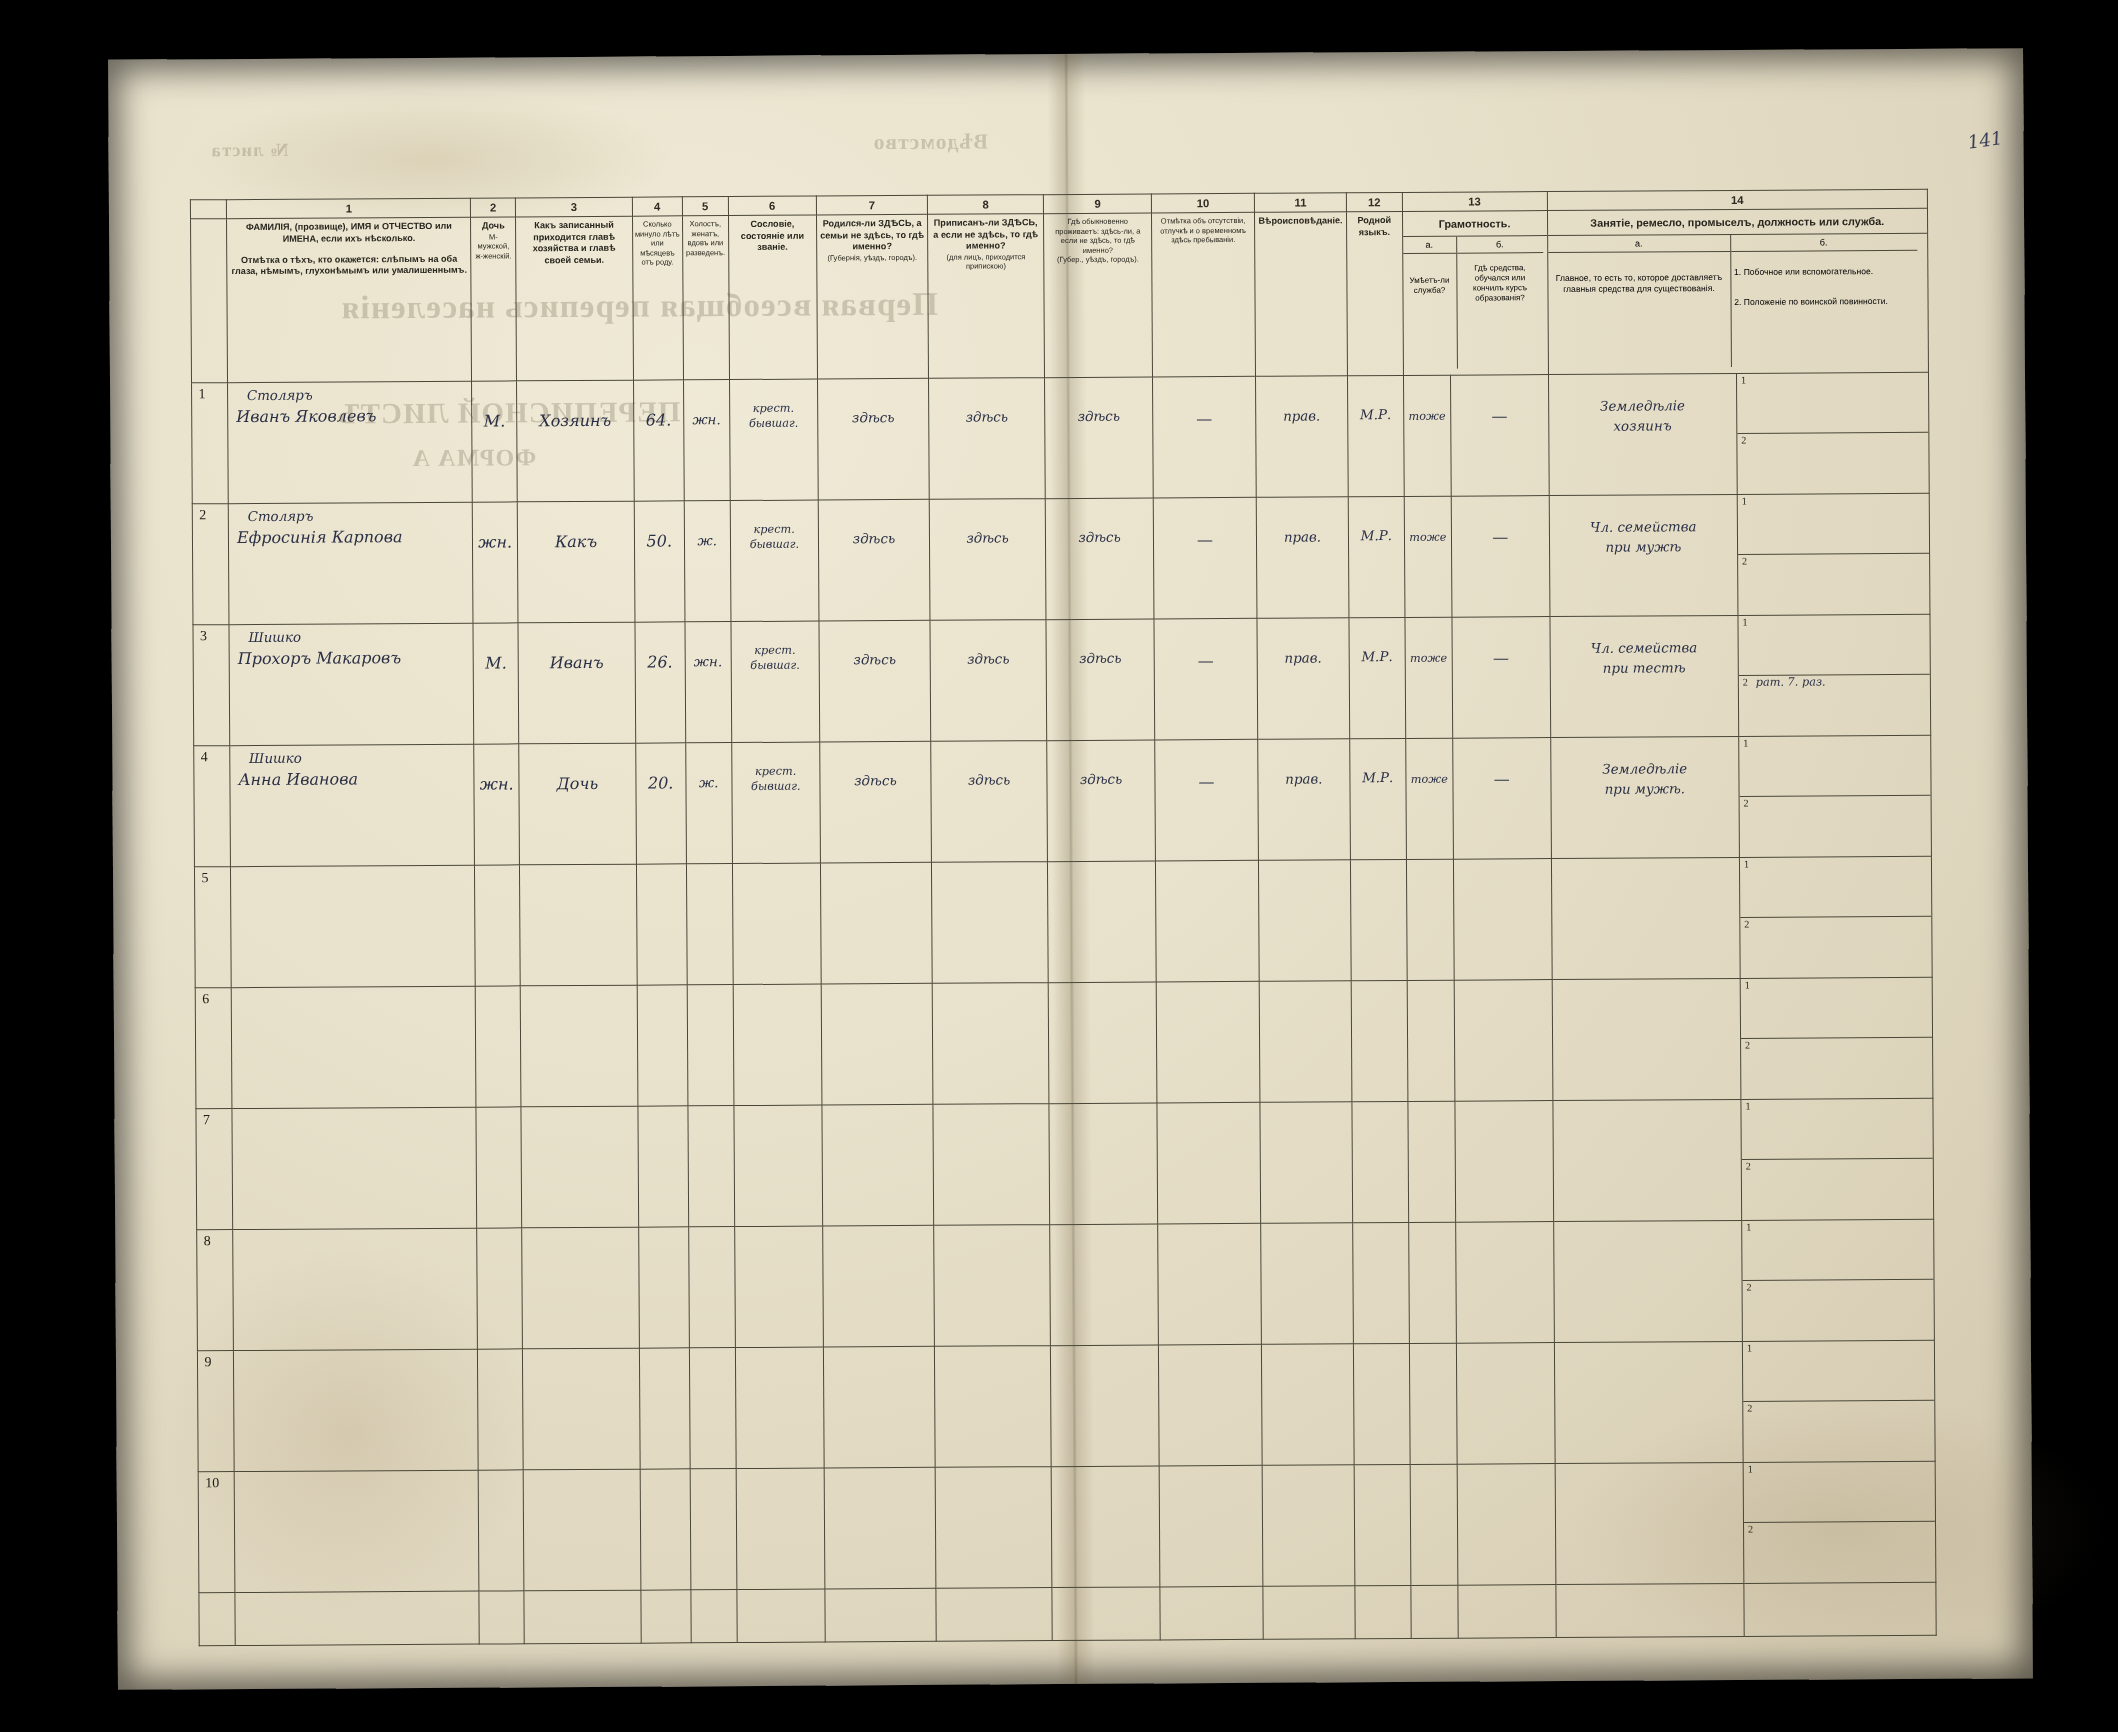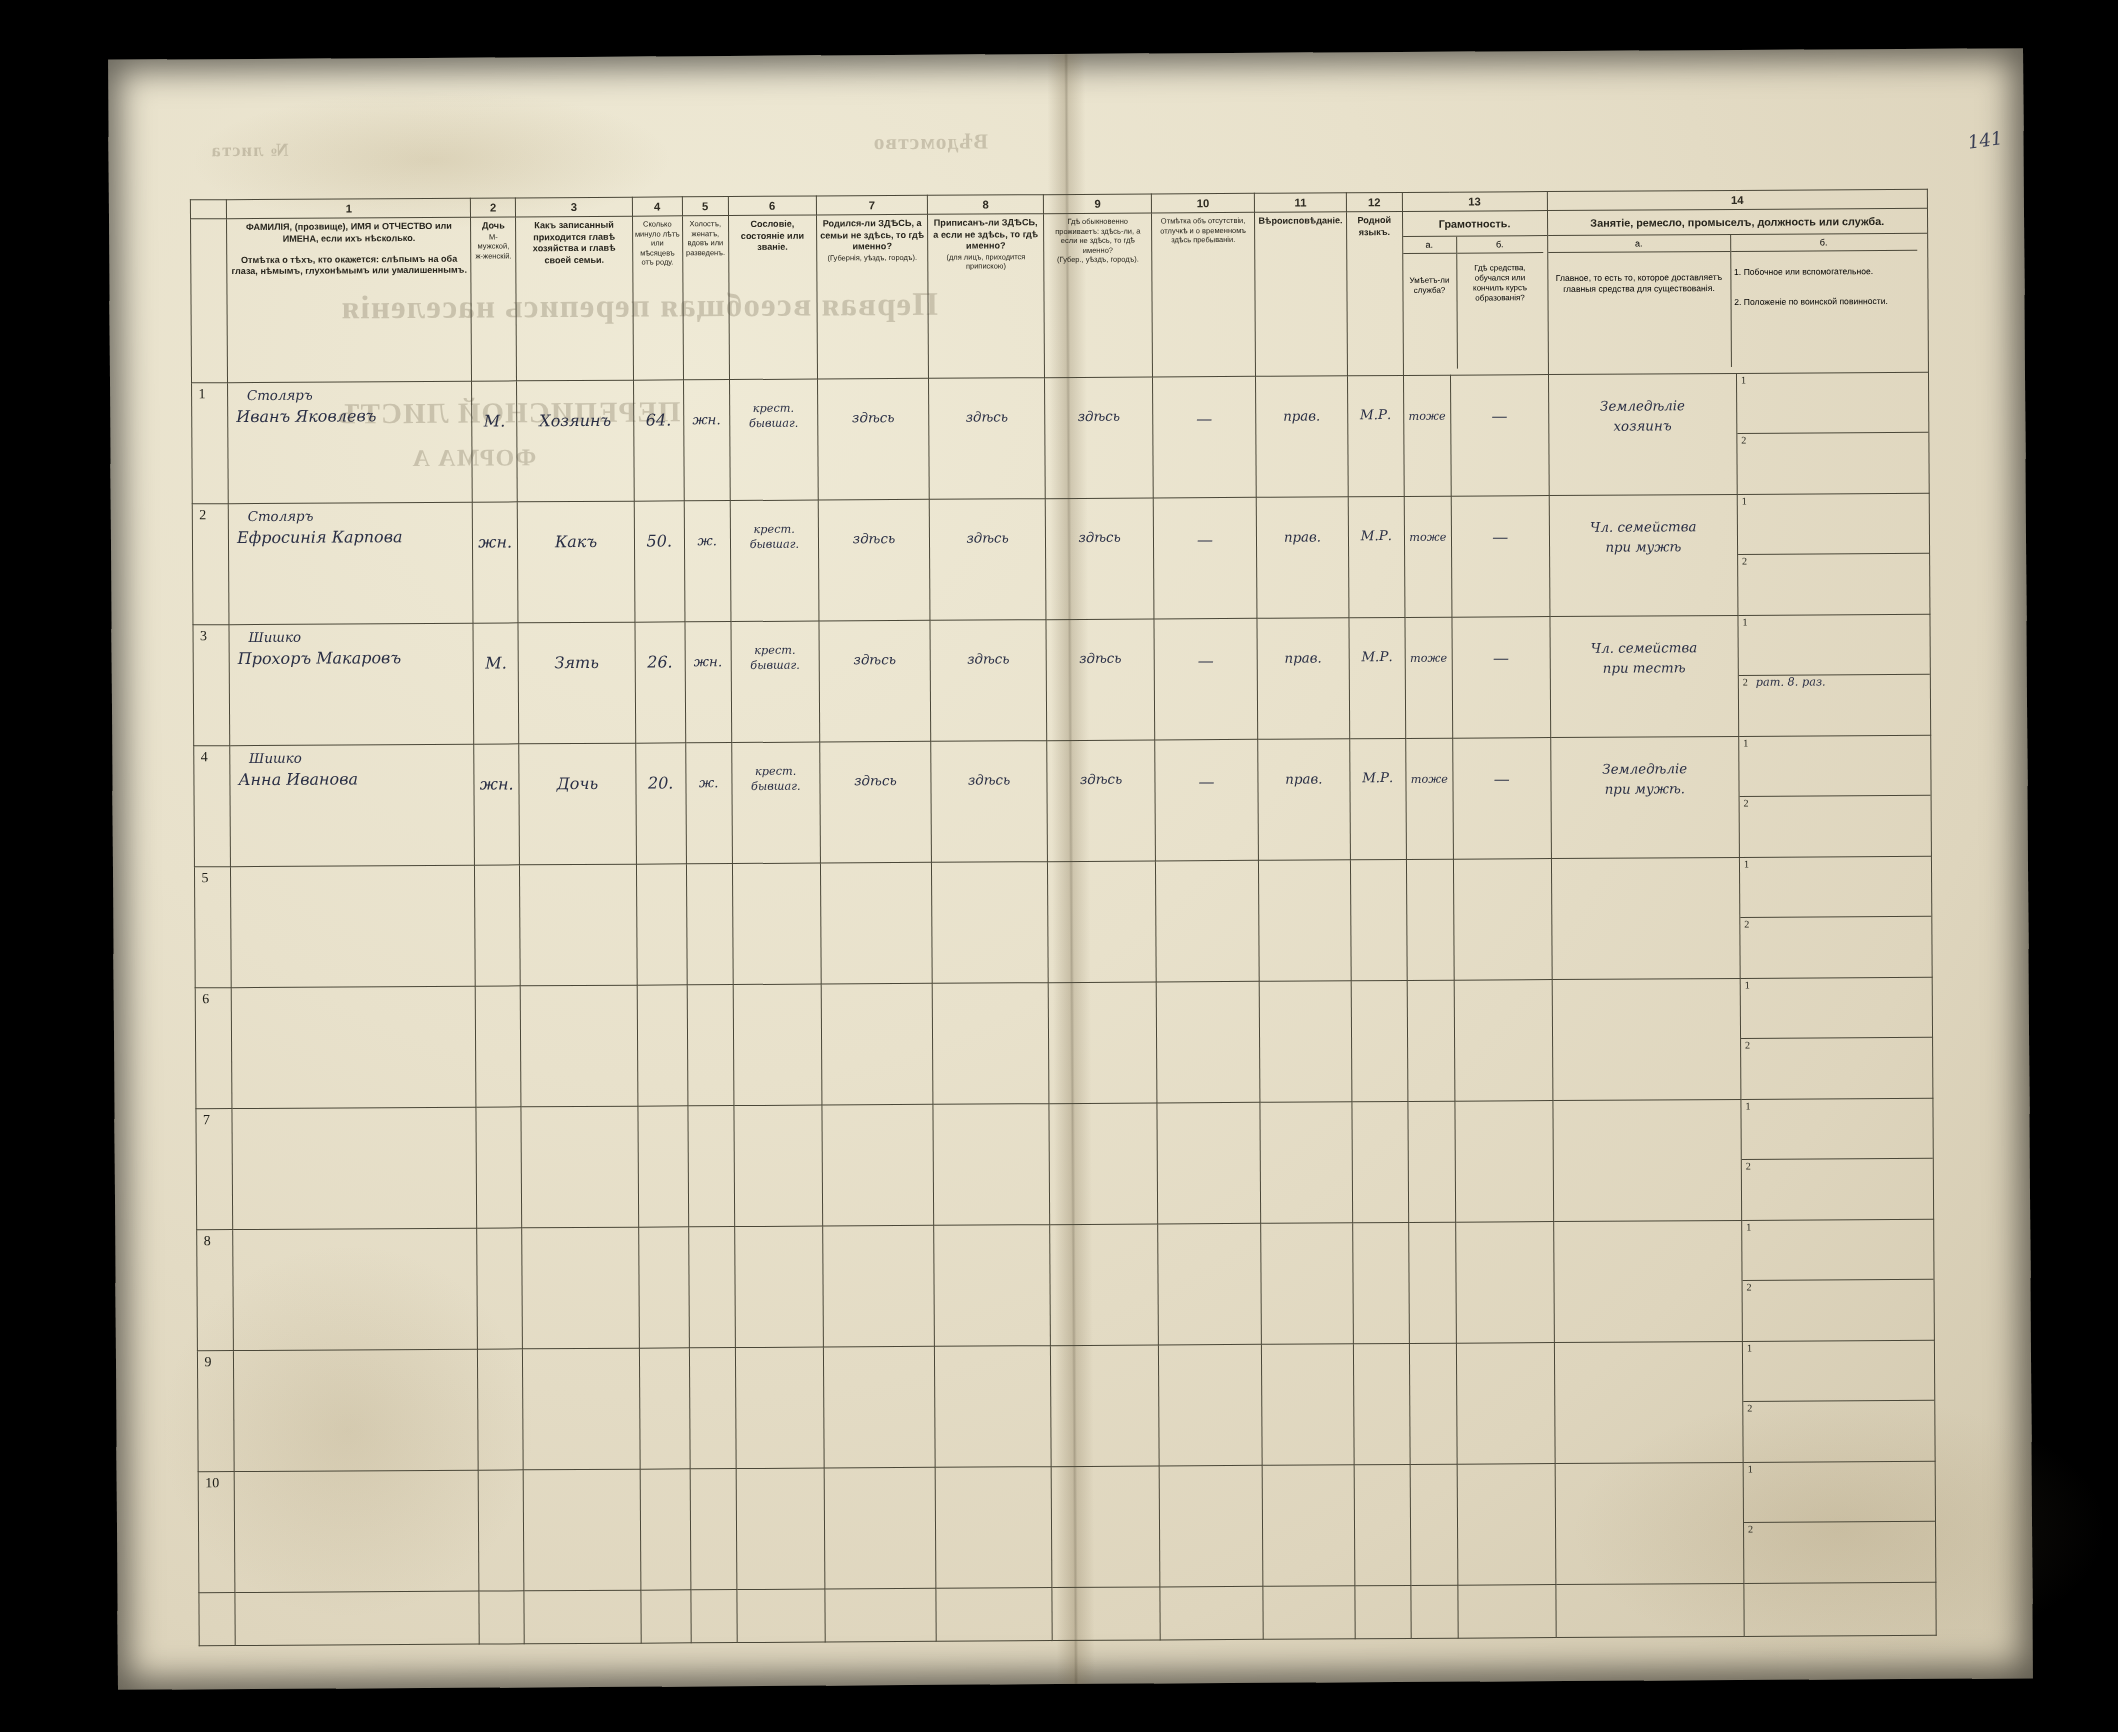--- a/index.html
+++ b/index.html
@@ -266,21 +266,21 @@
       </div>
     </td>
           </tr>
           <tr class="row">
     <td class="numcell">3</td>
     <td>
       <div class="hw s name1" style="padding-top:5.4px">Шишко</div>
       <div class="hw name2" style="padding-top:4.3px">Прохоръ Макаровъ</div>
     </td>
     <td class="hw c" style="padding-top:31px">М.</td>
-    <td class="hw c" style="padding-top:31px">Зять</td>
+    <td class="hw c" style="padding-top:31px">Иванъ</td>
     <td class="hw c" style="padding-top:31px">26.</td>
     <td class="hw c s" style="padding-top:32px">жн.</td>
     <td class="hw c xs" style="padding-top:22.6px;line-height:1.3">крест. бывшаг.</td>
     <td class="hw c s" style="padding-top:31px">здѣсь</td>
     <td class="hw c s" style="padding-top:31px">здѣсь</td>
     <td class="hw c s" style="padding-top:31px">здѣсь</td>
     <td class="hw c" style="padding-top:33px">—</td>
     <td class="hw c s" style="padding-top:32px">прав.</td>
     <td class="hw c s" style="padding-top:31px">М.Р.</td>
     <td class="hw c xs" style="padding-top:34px">тоже</td>
@@ -289,21 +289,21 @@
       <div>Чл. семейства</div>
       <div>при тестѣ</div>
     </td>
     <td class="split">
       <div class="top">
         <span class="subnum">1</span>
         <span class="hw xs" style="padding-left:5.4px"></span>
       </div>
       <div class="bot">
         <span class="subnum">2</span>
-        <span class="hw xs" style="padding-left:5.4px">рат. 8. раз.</span>
+        <span class="hw xs" style="padding-left:5.4px">рат. 7. раз.</span>
       </div>
     </td>
           </tr>
           <tr class="row">
     <td class="numcell">4</td>
     <td>
       <div class="hw s name1" style="padding-top:5.4px">Шишко</div>
       <div class="hw name2" style="padding-top:4.3px">Анна Иванова</div>
     </td>
     <td class="hw c" style="padding-top:31px">жн.</td>

